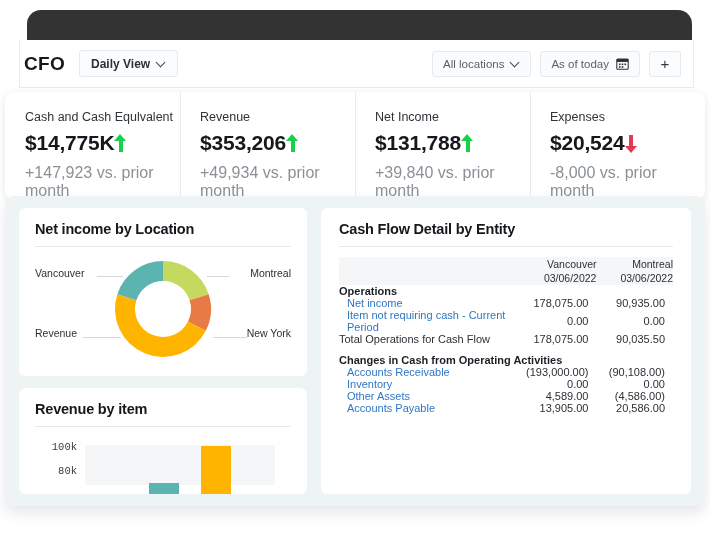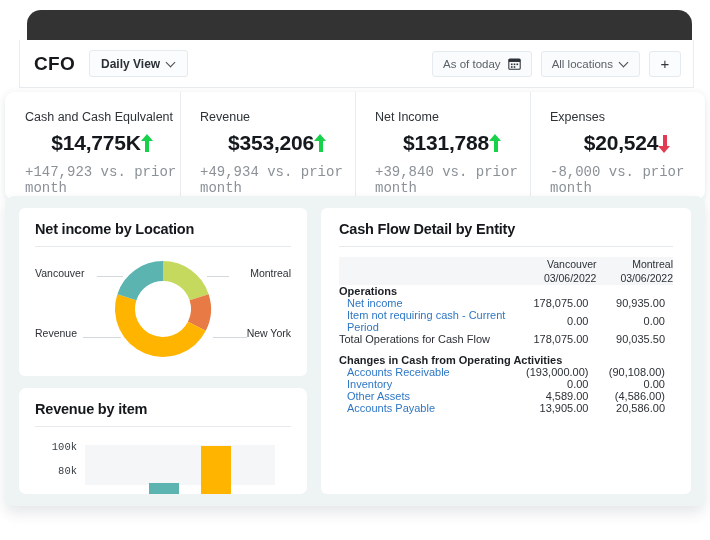--- a/index.html
+++ b/index.html
@@ -34,21 +34,21 @@
     position: absolute;
     left: 19px;
     top: 40px;
     width: 675px;
     height: 48px;
     background: #ffffff;
     border: 1px solid #e9edf0;
     border-top: none;
     display: flex;
     align-items: center;
-    padding: 0 12px 0 14px;
+    padding: 0 12px 0 4px;
   }
 
   .app-title {
     font-size: 19px;
     font-weight: bold;
     letter-spacing: .3px;
     color: #15181c;
     margin-right: 14px;
   }
 
@@ -112,23 +112,23 @@
     padding: 18px 0 0 20px;
     position: relative;
   }
   .kpi + .kpi::before {
     content: "";
     position: absolute; left: 0; top: 0;
     width: 1px; height: 108px;
     background: #e8ecef;
   }
   .kpi-label { font-size: 12.5px; color: #2e3338; margin-bottom: 7px; }
-  .kpi-row { display: flex; align-items: center; margin-bottom: 9px; justify-content: center; }
+  .kpi-row { display: flex; align-items: center; margin-bottom: 9px; }
   .kpi-value { font-size: 21px; font-weight: bold; color: #15181c; letter-spacing: -.2px; }
-  .kpi-sub { font-size: 14px; color: #8b9197; font-family: Liberation Mono, monospace; }
+  .kpi-sub { font-size: 16px; color: #8b9197; }
 
   .arrow { width: 13px; height: 19px; position: relative; }
   .arrow::before {
     content: ""; position: absolute; left: 4.5px; width: 4px; height: 13px;
   }
   .arrow::after {
     content: ""; position: absolute; left: 0; width: 0; height: 0;
     border-left: 6.5px solid transparent;
     border-right: 6.5px solid transparent;
   }
@@ -251,35 +251,35 @@
   <div class="toolbar">
     <div class="app-title">CFO</div>
 
     <div class="ctrl strong">
       <span>Daily View</span>
       <span class="chev"></span>
     </div>
 
     <div class="toolbar-right">
       <div class="ctrl muted">
+        <span>All locations</span>
+        <span class="chev"></span>
+      </div>
+
+      <div class="ctrl muted">
         <span>As of today</span>
         <svg width="13" height="13" viewBox="0 0 16 16">
           <rect x="1" y="2.5" width="14" height="12.5" rx="1.2" fill="none" stroke="#2b3036" stroke-width="1.3"></rect>
           <rect x="1" y="2.5" width="14" height="3.6" fill="#2b3036"></rect>
           <rect x="3.6" y="8" width="2" height="2" fill="#2b3036"></rect>
           <rect x="7" y="8" width="2" height="2" fill="#2b3036"></rect>
           <rect x="10.4" y="8" width="2" height="2" fill="#2b3036"></rect>
           <rect x="3.6" y="11.3" width="2" height="2" fill="#2b3036"></rect>
           <rect x="7" y="11.3" width="2" height="2" fill="#2b3036"></rect>
         </svg>
-      </div>
-
-      <div class="ctrl muted">
-        <span>All locations</span>
-        <span class="chev"></span>
       </div>
 
       <div class="plus-btn">+</div>
     </div>
   </div>
 
   <div class="kpi-strip">
 
     <div class="kpi">
       <div class="kpi-label">Cash and Cash Equlvalent</div>

